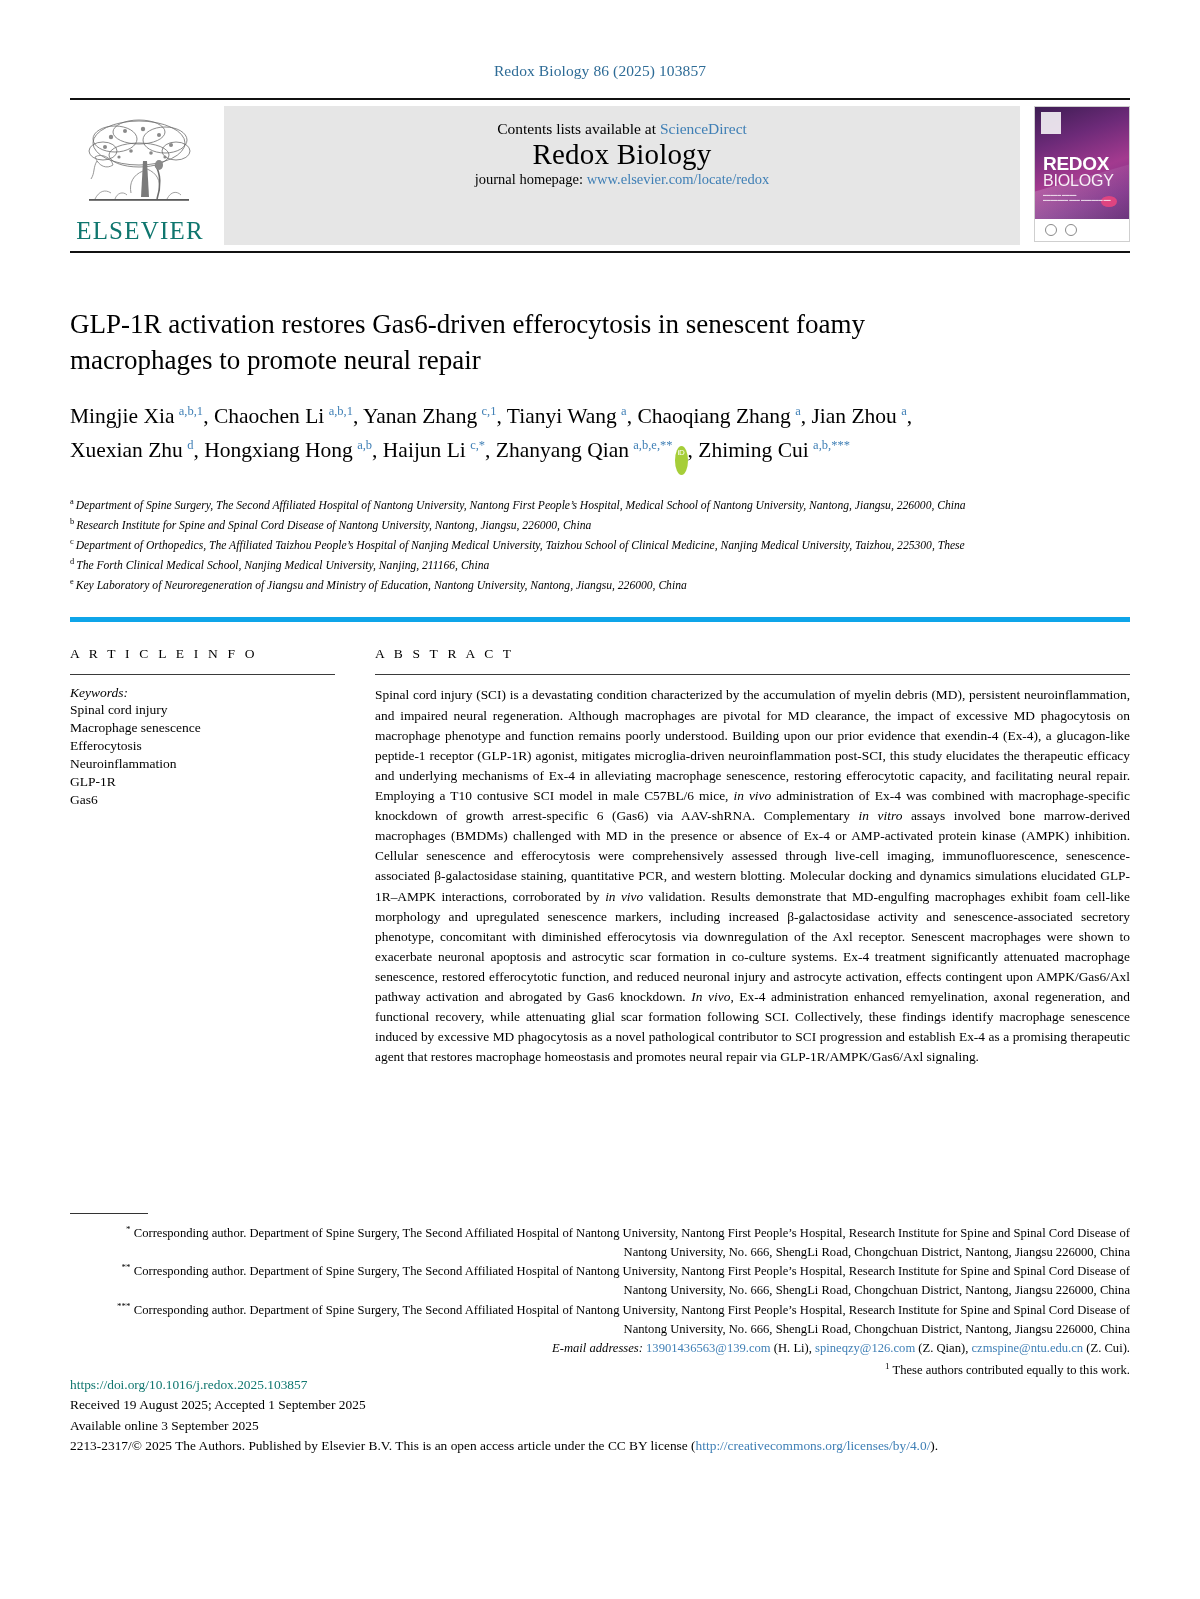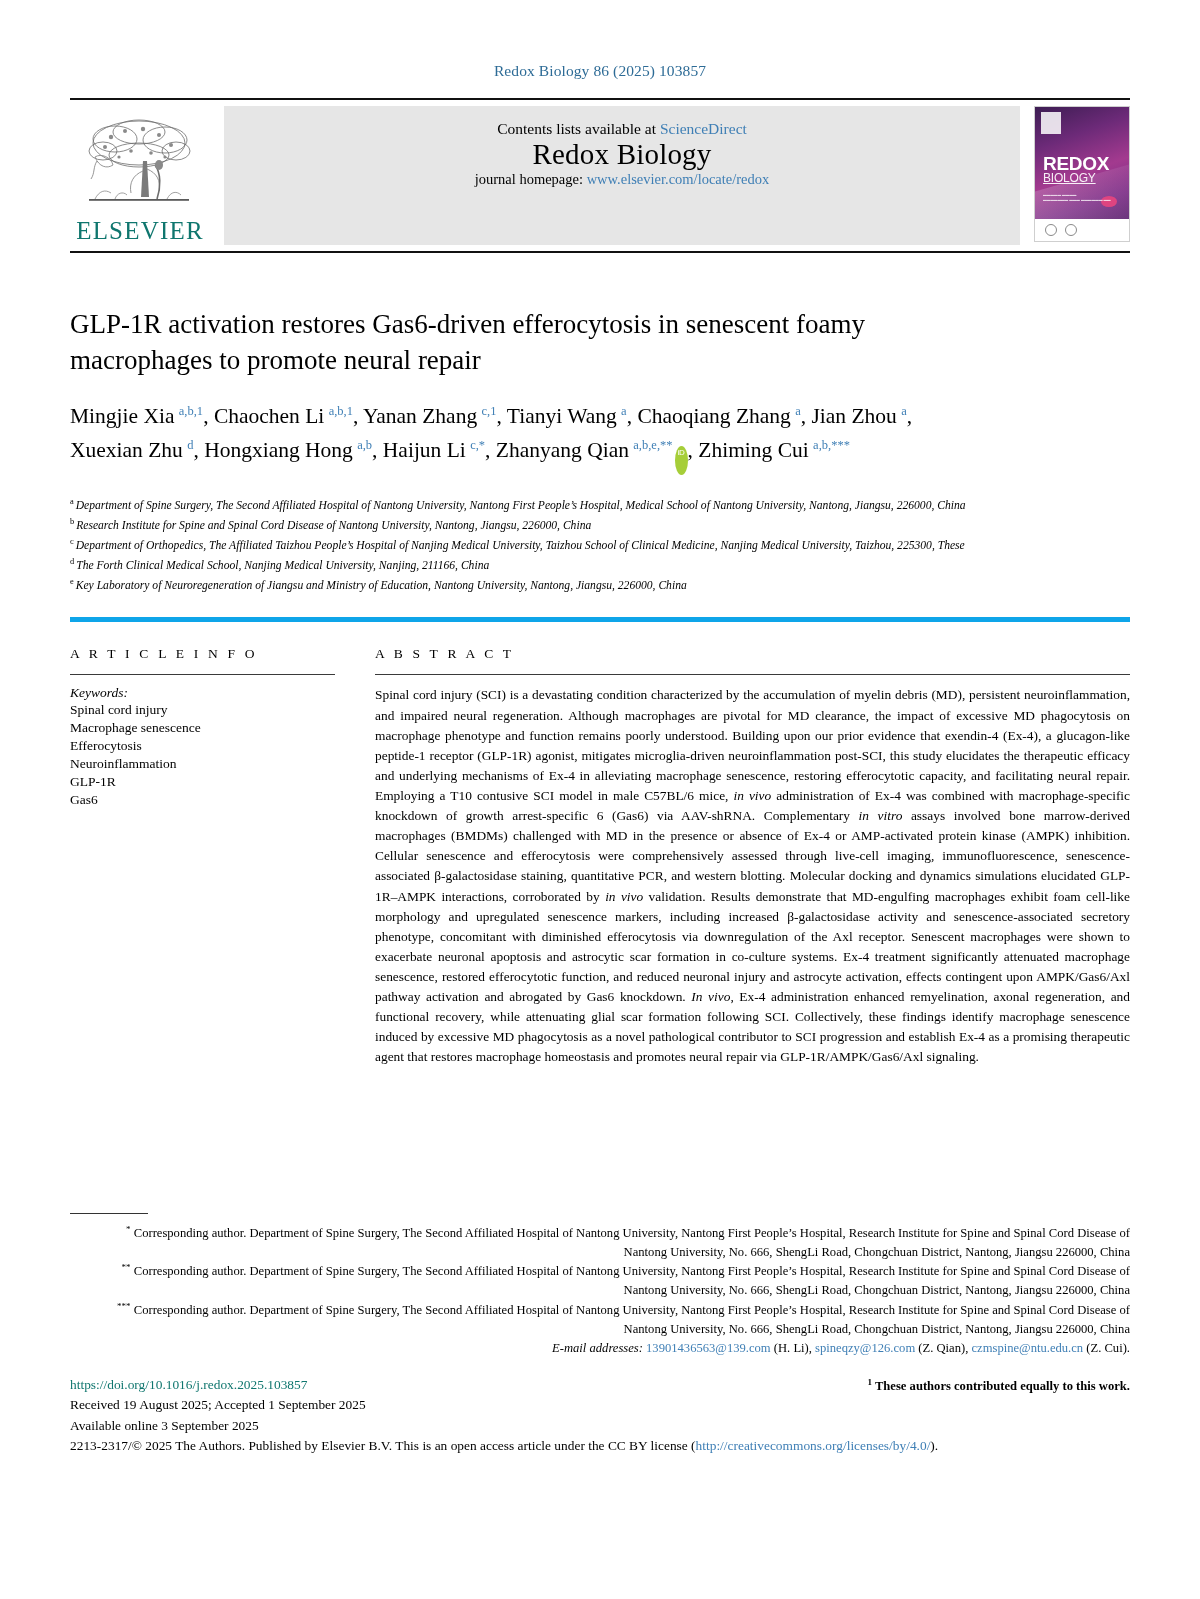--- a/index.html
+++ b/index.html
@@ -83,21 +83,21 @@
   .cover-thumb .cv-elsevier {
     position: absolute; top: 5px; left: 6px; width: 20px; height: 22px;
     background: rgba(255,255,255,0.85);
   }
   .cover-thumb .cv-title {
     position: absolute; top: 48px; left: 8px;
     font-family: "Liberation Sans", sans-serif;
     color: #fff; line-height: 0.95;
   }
   .cover-thumb .cv-t1 { font-size: 19px; font-weight: bold; letter-spacing: -0.3px; }
-  .cover-thumb .cv-t2 { font-size: 12px; letter-spacing: -0.2px; opacity: 0.92; text-decoration: underline; }
+  .cover-thumb .cv-t2 { font-size: 16px; letter-spacing: -0.2px; opacity: 0.92; }
   .cover-thumb .cv-sub {
     position: absolute; top: 86px; left: 8px; width: 76px;
     font-size: 3.6px; color: rgba(255,255,255,0.75);
     font-family: "Liberation Sans", sans-serif; line-height: 1.5;
   }
   .cover-thumb .cv-swoosh {
     position: absolute; bottom: 0; left: -20px; width: 150px; height: 64px;
     background: linear-gradient(110deg, rgba(255,255,255,0.22), rgba(160,70,160,0.15));
     transform: rotate(-16deg);
   }
@@ -187,21 +187,21 @@
     top: 1213px;
     font-size: 12.6px;
     line-height: 1.48;
     text-align: right;
   }
   .fn-rule { width: 78px; border-top: 1px solid #333; margin-bottom: 9px; }
   .fn-p { margin: 0 0 0 0; text-indent: 14px; }
   .fn-mark { vertical-align: super; font-size: 9px; }
   .fn-emails { text-indent: 26px; margin-top: 1px; }
   .fn-emails i { font-style: italic; }
-  .fn-equal { text-indent: 22px; margin-top: 18px; font-weight: bold; }
+  .fn-equal { text-indent: 22px; margin-top: 2px; }
 
   .bottomblock {
     position: absolute;
     left: 70px; right: 70px;
     top: 1375px;
     font-size: 13.4px;
     line-height: 1.52;
   }
   .doi { color: #0f766e; }
 </style>

